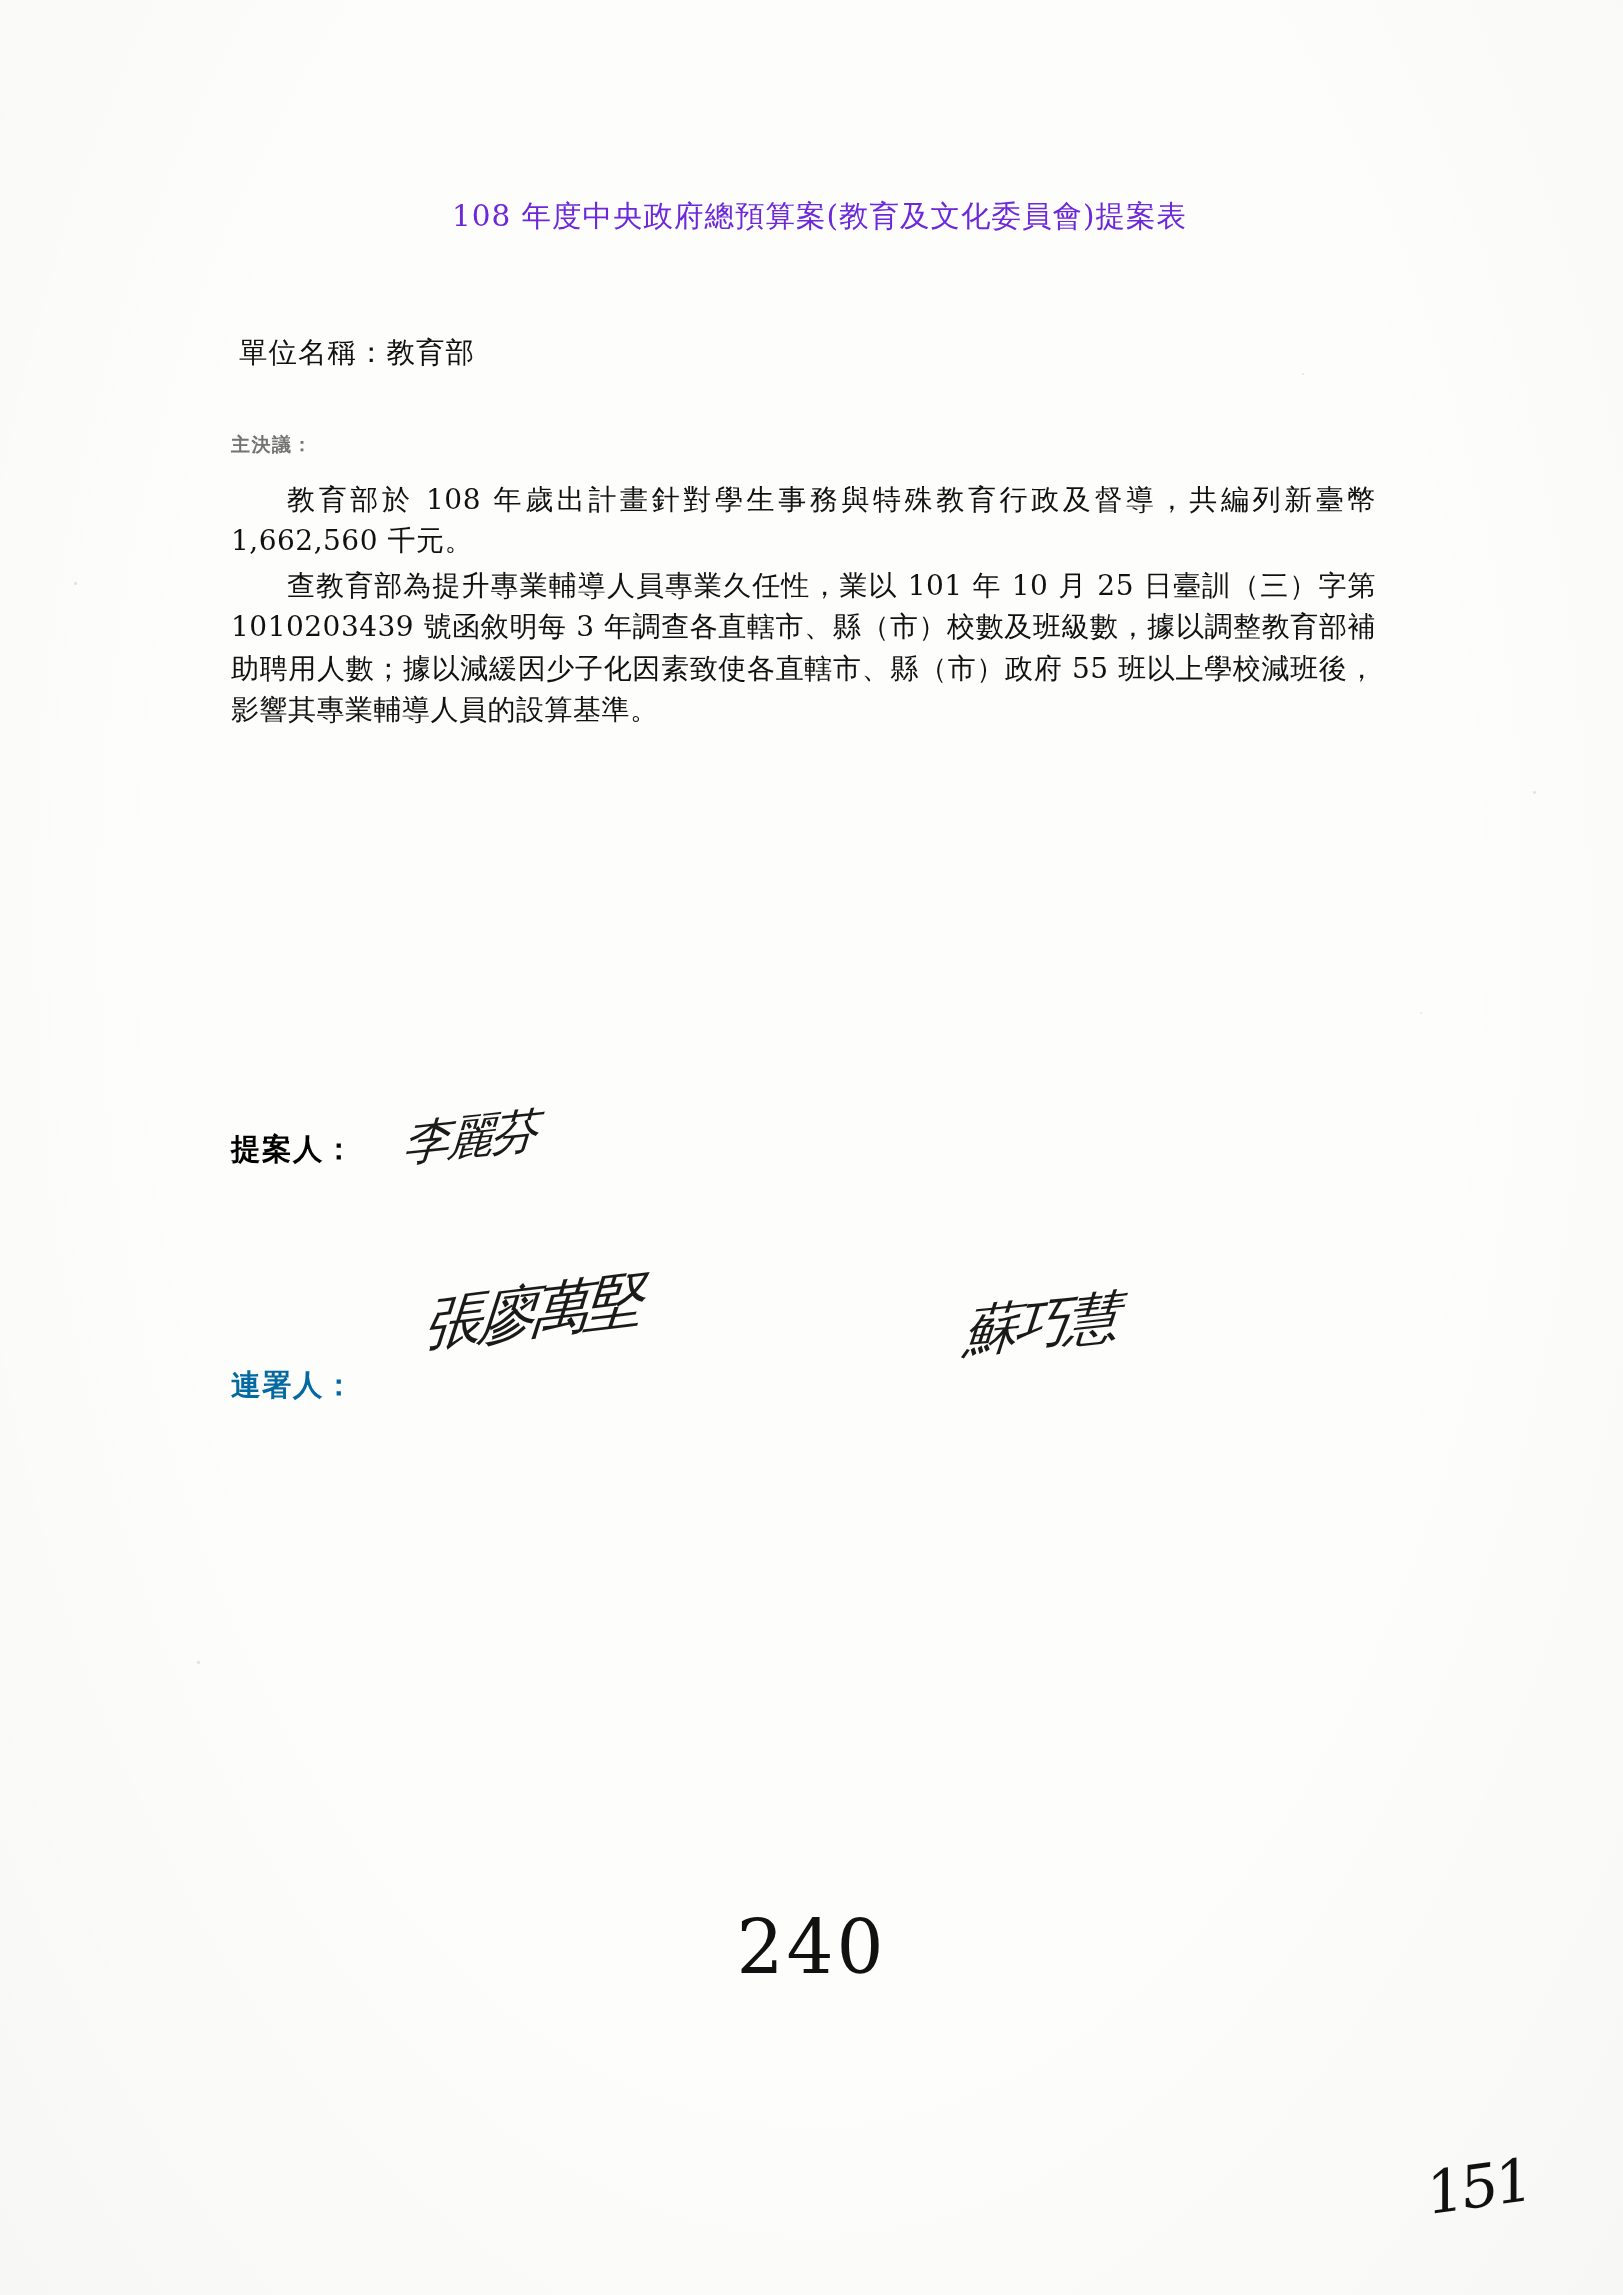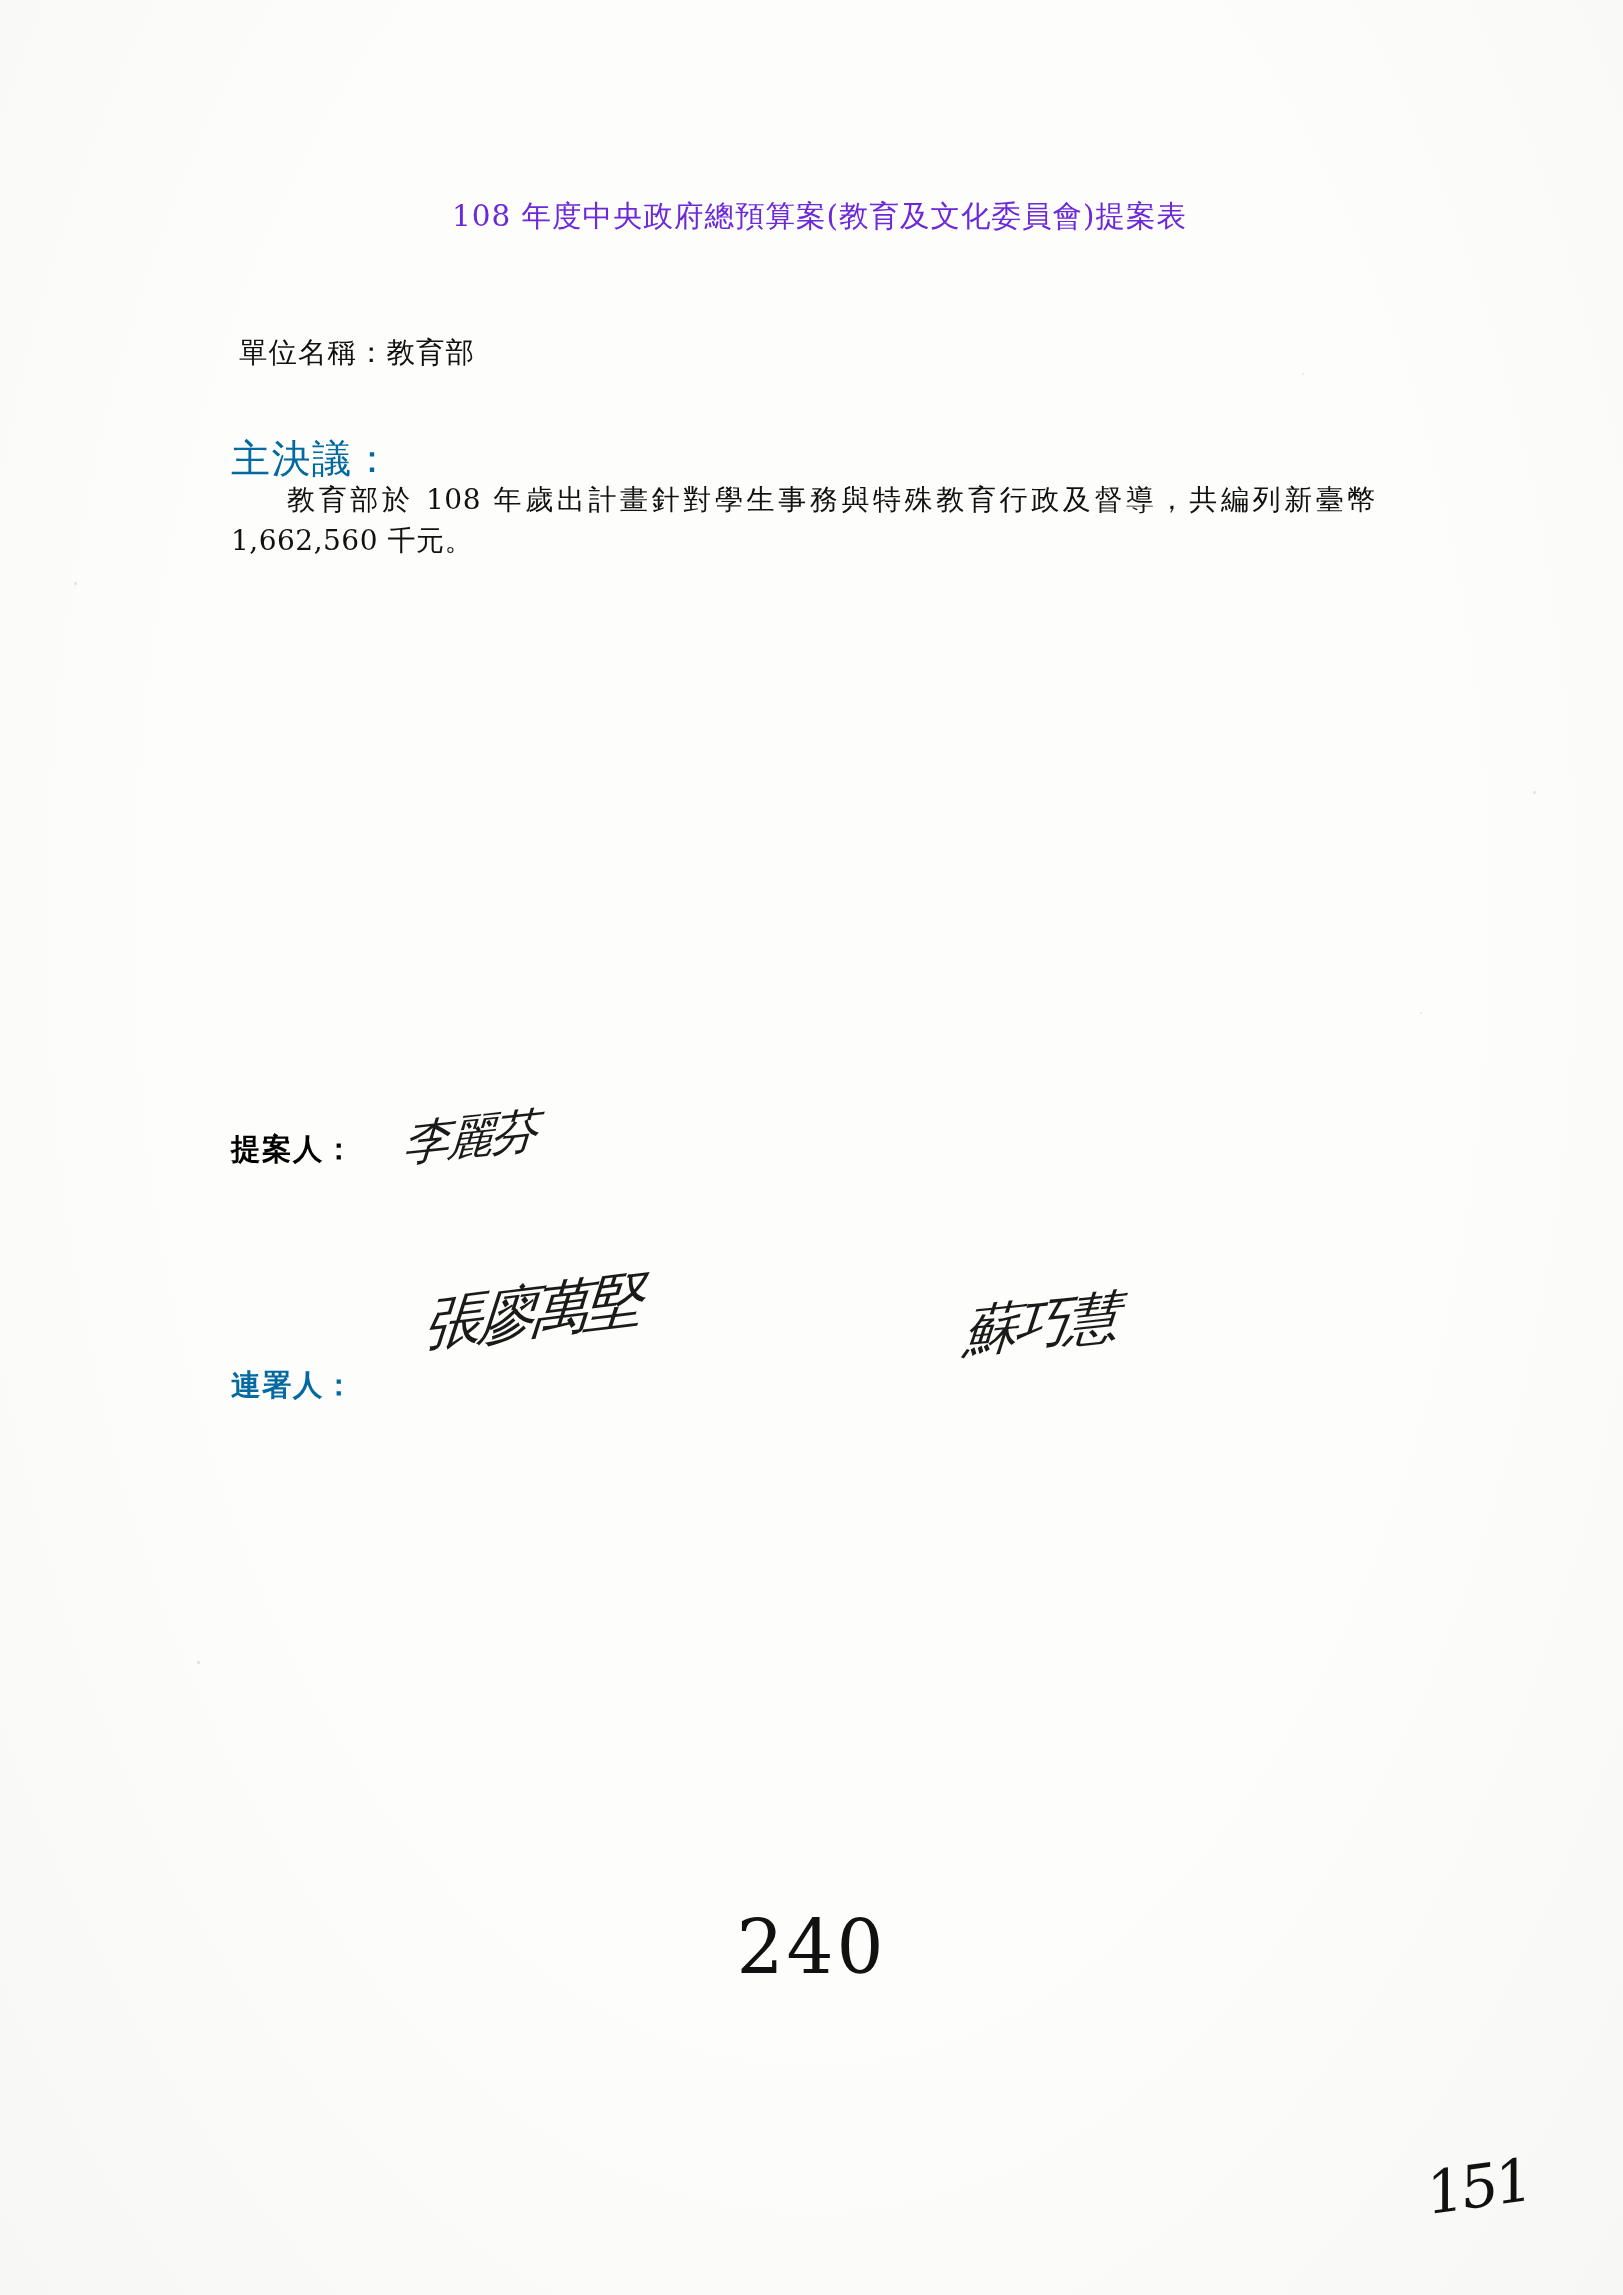--- a/index.html
+++ b/index.html
@@ -40,23 +40,23 @@
   .unit-line {
     position: absolute;
     top: 334px;
     left: 239px;
     font-size: 28.5px;
     color: #111;
     letter-spacing: 1px;
   }
   .section-label {
     position: absolute;
-    font-size: 39px;
-    font-weight: normal;
-    color: #0369a1;
+    font-size: 19px;
+    font-weight: bold;
+    color: #737373;
     letter-spacing: 1.5px;
   }
   #main-resolution-label { top: 432px; left: 231px; }
   .body-block {
     position: absolute;
     left: 231px;
     width: 1145px;
     font-size: 28px;
     line-height: 1.48;
     color: #111;
@@ -158,20 +158,21 @@
   <div class="speck" style="top:373px;left:1302px;width:2px;height:2px;"></div>
 
   <div class="doc-title">108 年度中央政府總預算案(教育及文化委員會)提案表</div>
 
   <div class="unit-line">單位名稱：教育部</div>
 
   <div class="section-label" id="main-resolution-label">主決議：</div>
 
   <div class="body-block" id="paragraphs">
     <p>教育部於 108 年歲出計畫針對學生事務與特殊教育行政及督導，共編列新臺幣 1,662,560 千元。</p>
+    <p>查教育部為提升專業輔導人員專業久任性，業以 101 年 10 月 25 日臺訓（三）字第 1010203439 號函敘明每 3 年調查各直轄市、縣（市）校數及班級數，據以調整教育部補助聘用人數；據以減緩因少子化因素致使各直轄市、縣（市）政府 55 班以上學校減班後，影響其專業輔導人員的設算基準。</p>
   </div>
 
   <div class="proposer-label">提案人：</div>
 
   <div class="signature" id="signature-proposer">李麗芬</div>
 
   <div class="cosigner-label">連署人：</div>
 
   <div class="signature" id="signature-cosigner-1">張廖萬堅</div>
 

